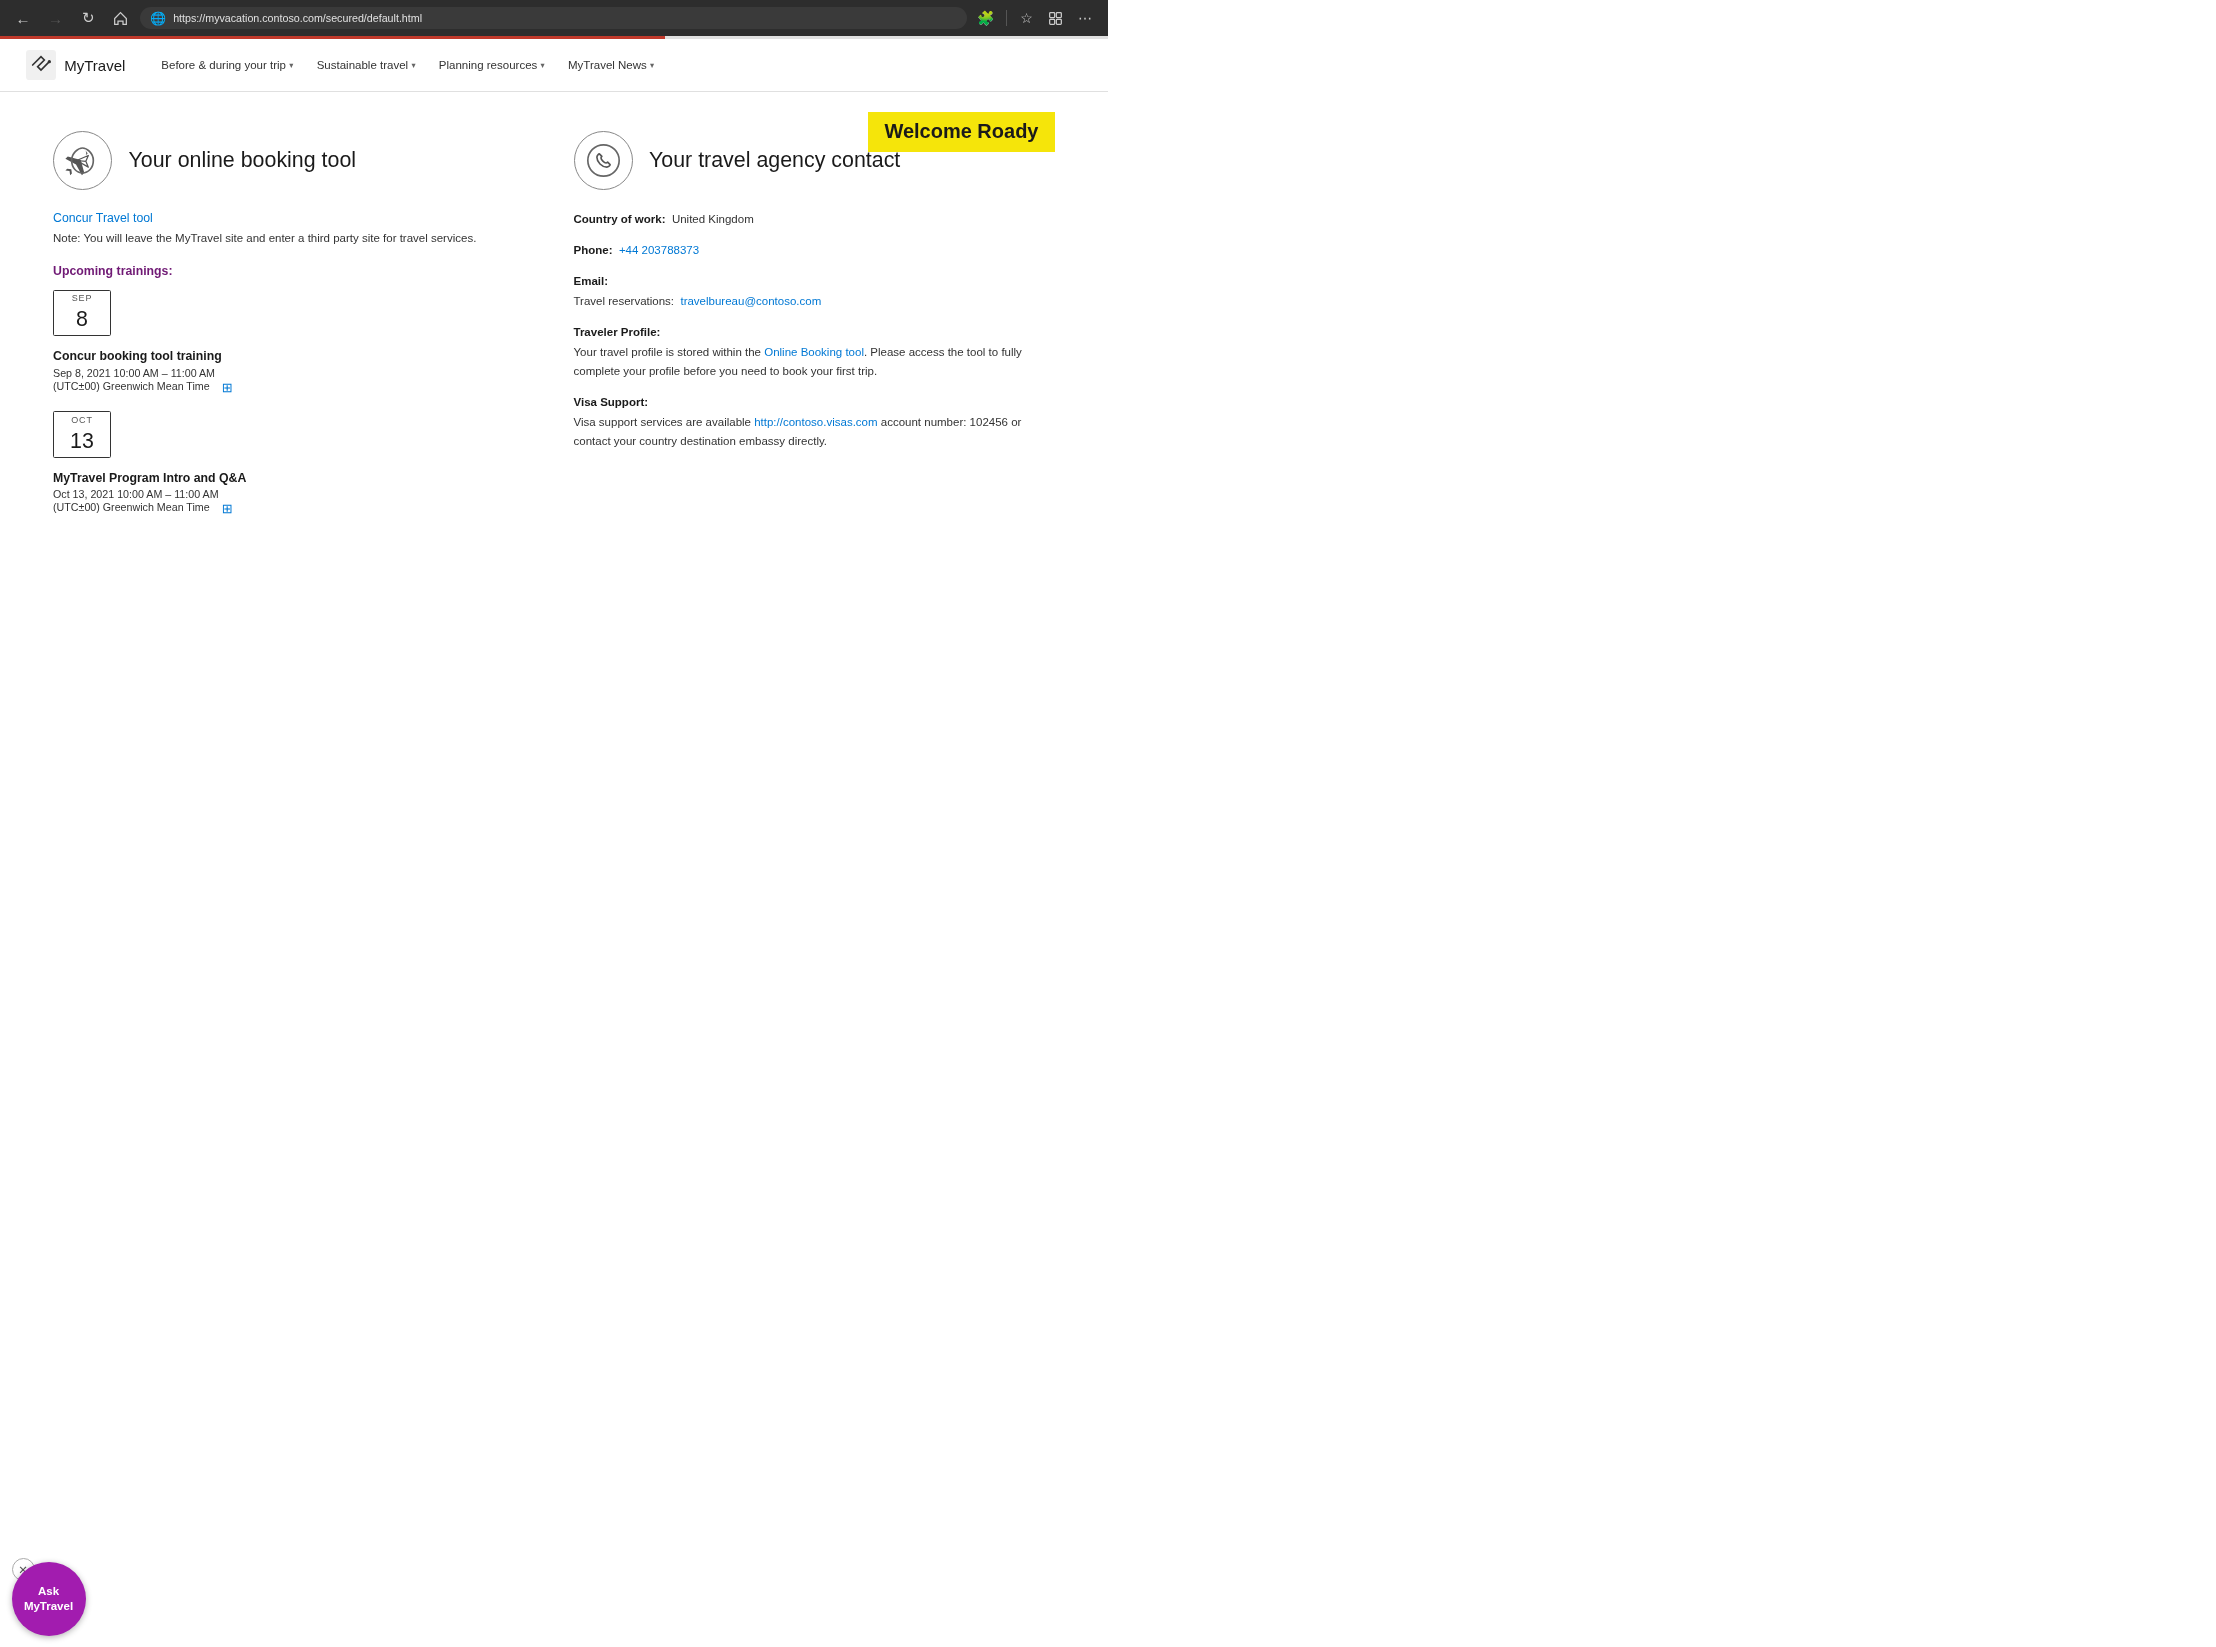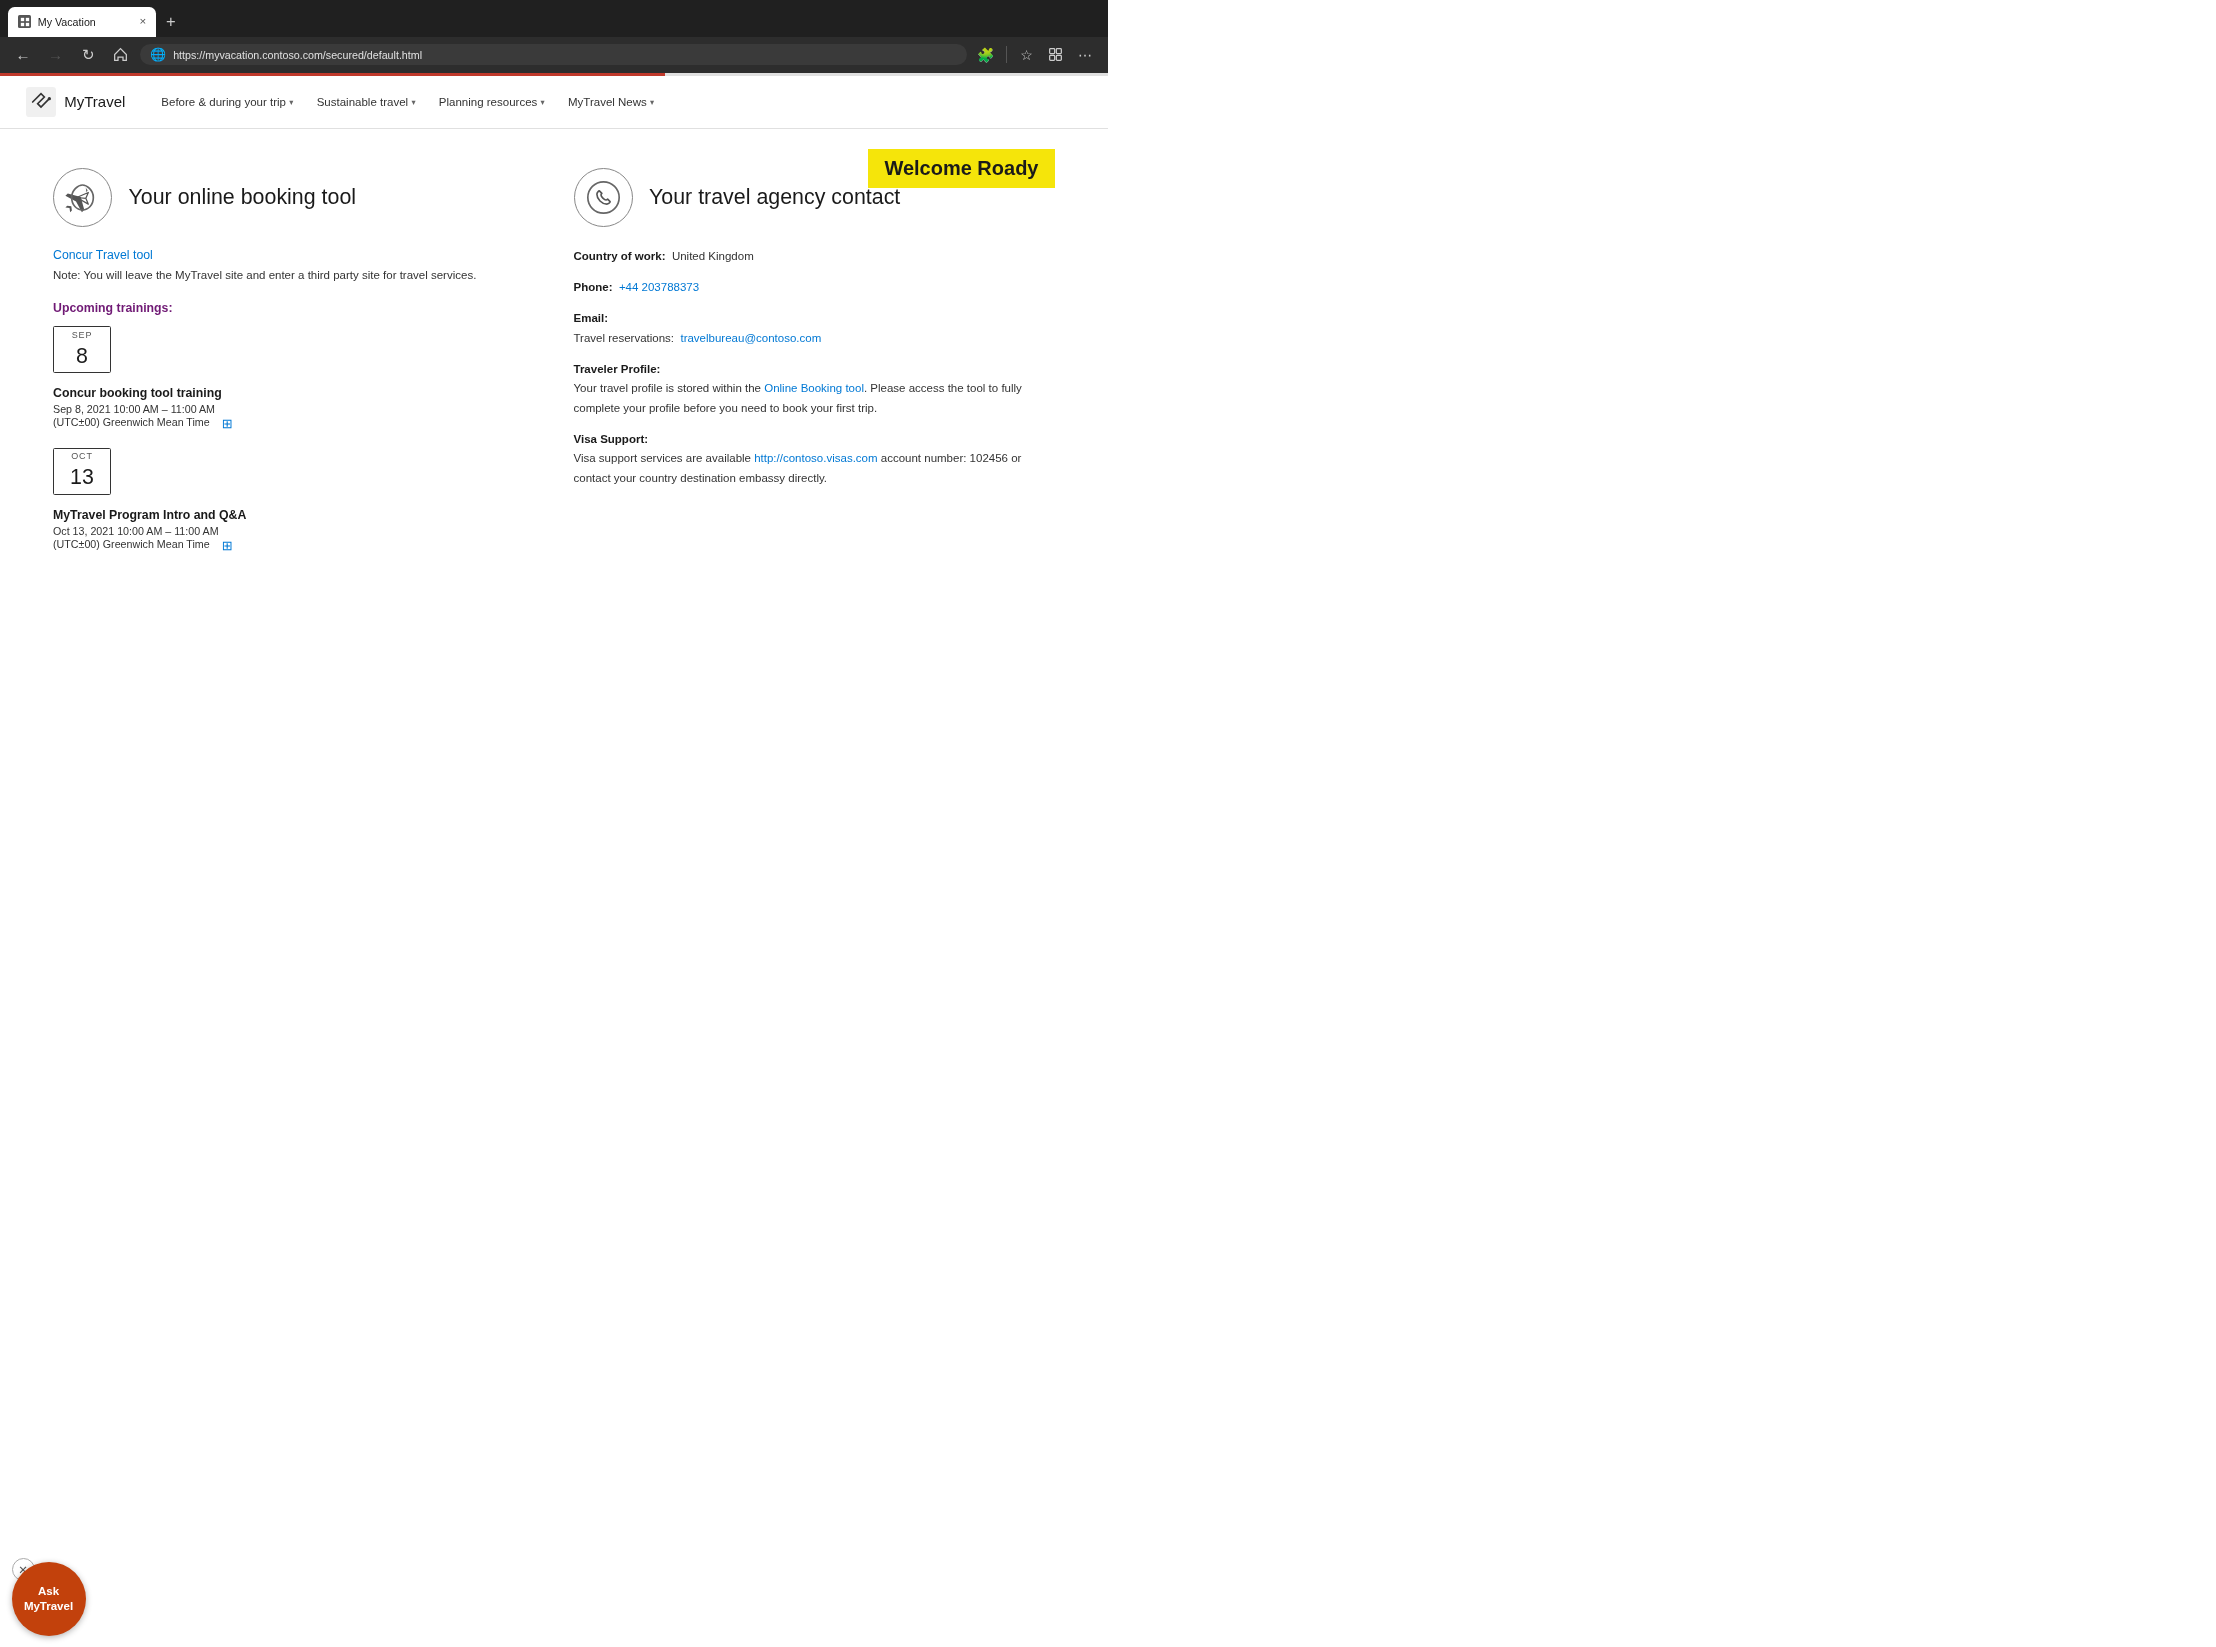--- a/index.html
+++ b/index.html
@@ -322,53 +322,38 @@
       font-size: 11.5px;
       color: #555;
       z-index: 100;
     }
     .chat-btn {
       position: fixed;
       bottom: 11.5px;
       left: 11.5px;
       width: 74px;
       height: 74px;
-      background: #c2410c;
+      background: #a21caf;
       border-radius: 50%;
       display: flex; align-items: center; justify-content: center;
       cursor: pointer;
       color: #fff;
       font-size: 11.5px;
       font-weight: 600;
       text-align: center;
       line-height: 1.3;
       z-index: 100;
       box-shadow: 0 1.6px 6.6px rgba(0,0,0,0.3);
     }
   </style>
 </head>
 <body>
 
 <div class="browser-chrome">
 
-  <div class="tab-bar">
-    <div class="tab">
-      <div class="tab-favicon">
-        <svg width="10" height="10" viewBox="0 0 12 12">
-            <rect x="1" y="1" width="4" height="4" fill="#fff"></rect>
-            <rect x="7" y="1" width="4" height="4" fill="#fff"></rect>
-            <rect x="1" y="7" width="4" height="4" fill="#fff"></rect>
-            <rect x="7" y="7" width="4" height="4" fill="#fff"></rect>
-          </svg>
-      </div>
-      <span class="tab-title">My Vacation</span>
-      <span class="tab-close">×</span>
-    </div>
-    <span class="tab-new">+</span>
-  </div>
 
   <div class="nav-bar">
     <div class="nav-btn">←</div>
     <div class="nav-btn disabled">→</div>
     <div class="nav-btn">↻</div>
     <div class="nav-btn">
       <svg width="15" height="15" viewBox="0 0 18 18" fill="none">
           <path d="M2 9L9 2L16 9V16H12V12H6V16H2V9Z" stroke="#ccc" stroke-width="1.5" fill="none"></path>
         </svg>
     </div>

